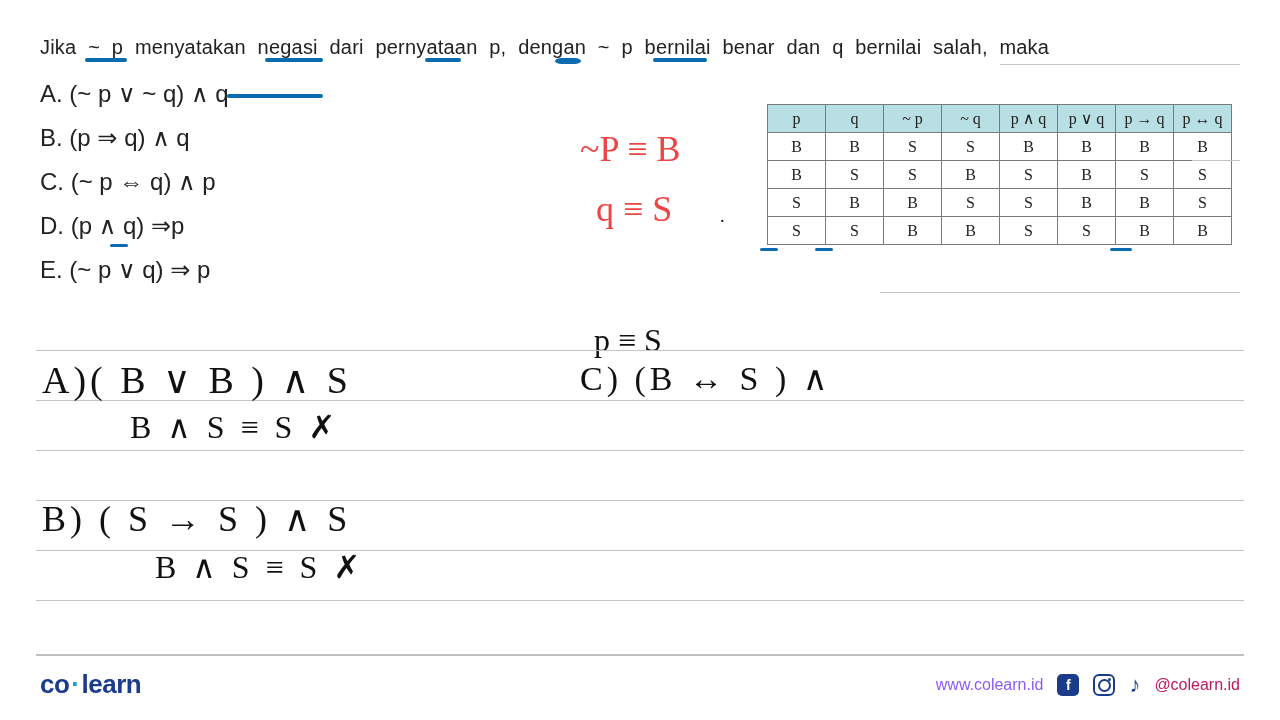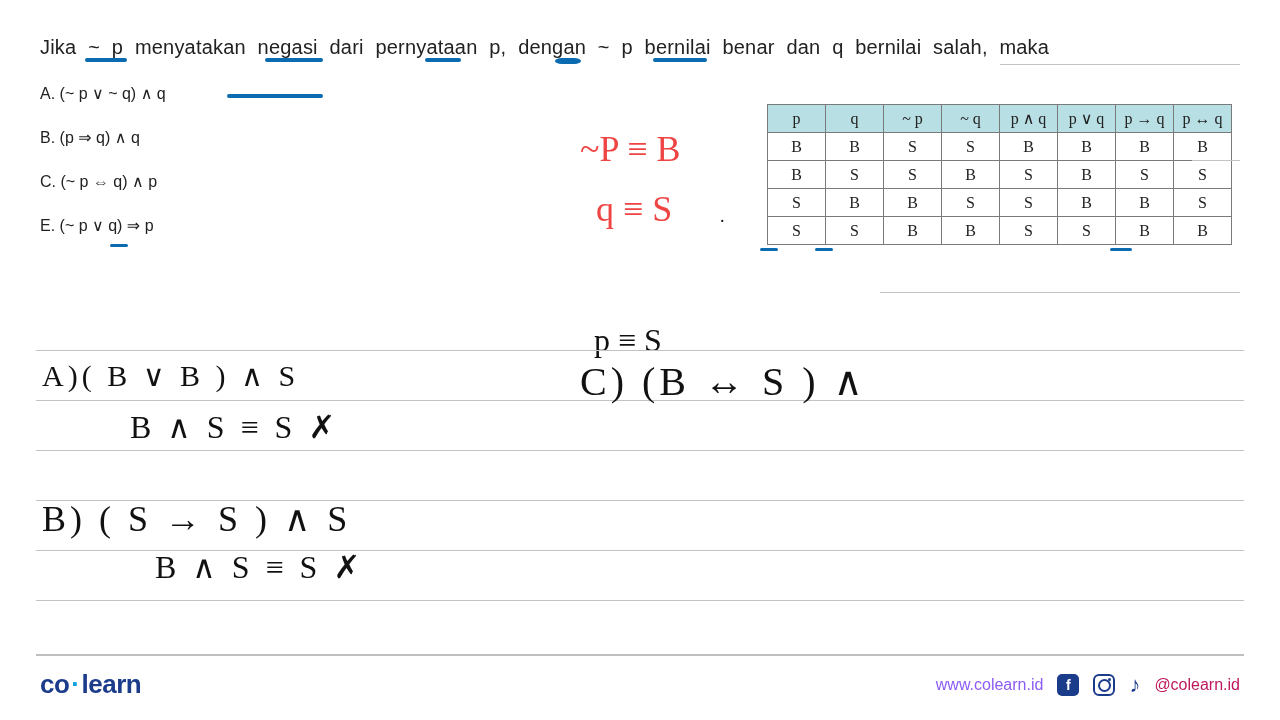--- a/index.html
+++ b/index.html
@@ -1,21 +1,21 @@
 <!DOCTYPE html>
 <html><head>
 <meta charset="utf-8">
 <style>
   * { box-sizing: border-box; margin: 0; padding: 0; }
   html, body { width: 1280px; height: 720px; font-family: Arial, Helvetica, sans-serif; background: #fff; color: #222; position: relative; overflow: hidden; }
   .page { position: absolute; inset: 0; padding-left: 36px; }
   .content { position: absolute; left: 40px; top: 30px; right: 40px; }
   .question-line { font-size: 20px; line-height: 34px; letter-spacing: 0.2px; word-spacing: 6px; }
   .options { margin-top: 8px; }
-  .opt { font-size: 16px; line-height: 44px; }
+  .opt { font-size: 24px; line-height: 44px; }
   .truth-table { position: absolute; right: 48px; top: 104px; border-collapse: collapse; font-family: "Times New Roman", serif; font-size: 16px; }
   .truth-table th, .truth-table td { border: 1px solid #7a7a7a; text-align: center; padding: 4px 0; width: 58px; height: 28px; }
   .truth-table th { background: #b8dfe3; font-weight: normal; }
   .hand { position: absolute; color: #ef4444; font-family: "Comic Sans MS", "Segoe Script", cursive; pointer-events: none; }
   .black-hand { color: #111; }
   .underline-stroke { position: absolute; height: 4px; background: #0a6bb0; border-radius: 3px; }
   .line { position: absolute; left: 36px; right: 36px; height: 1px; background: #c3c3c3; }
   .footer { position: absolute; left: 40px; right: 40px; bottom: 20px; display: flex; align-items: center; justify-content: space-between; }
   .logo { font-size: 26px; font-weight: 800; letter-spacing: -0.5px; color: #1b3b8b; }
   .logo .dot { color: #0aa0e3; font-weight: 800; padding: 0 2px; }
@@ -51,20 +51,21 @@
       <span>dan</span>
       <span>q</span>
       <span>bernilai</span>
       <span>salah,</span>
       <span>maka</span>
     </div>
     <div class="options">
       <div class="opt">A. (~ p ∨ ~ q) ∧ q</div>
       <div class="opt">B. (p ⇒ q) ∧ q</div>
       <div class="opt">C. (~ p ⇔ q) ∧ p</div>
+      <div class="opt">D. (p ∧ q) ⇒p</div>
       <div class="opt">E. (~ p ∨ q) ⇒ p</div>
     </div>
   </div>
 
   <div class="underline-stroke" style="left:85px; top:58px; width:42px;"></div>
   <div class="underline-stroke" style="left:265px; top:58px; width:58px;"></div>
   <div class="underline-stroke" style="left:425px; top:58px; width:36px;"></div>
   <div class="underline-stroke" style="left:555px; top:58px; width:26px; height:6px; border-radius:50%/100%;"></div>
   <div class="underline-stroke" style="left:653px; top:58px; width:54px;"></div>
   <div class="underline-stroke" style="left:227px; top:94px; width:96px;"></div>
@@ -140,24 +141,24 @@
   <div class="line" style="top:400px;"></div>
   <div class="line" style="top:450px;"></div>
   <div class="line" style="top:500px;"></div>
   <div class="line" style="top:550px;"></div>
   <div class="line" style="top:600px;"></div>
 
   <div class="line" style="top:160px; left:1192px; right:40px;"></div>
   <div class="line" style="top:292px; left:880px; right:40px;"></div>
   <div class="line" style="top:64px; left:1000px; right:40px;"></div>
 
-  <div class="hand black-hand" style="left:42px; top:358px; font-size:30px; letter-spacing:4px;">A)( B ∨ B ) ∧ S</div>
+  <div class="hand black-hand" style="left:42px; top:358px; font-size:38px; letter-spacing:4px;">A)( B ∨ B ) ∧ S</div>
   <div class="hand black-hand" style="left:130px; top:408px; font-size:32px; letter-spacing:4px;">B   ∧ S  ≡  S    ✗</div>
 
-  <div class="hand black-hand" style="left:580px; top:358px; font-size:40px; letter-spacing:4px;">C)  (B ↔ S ) ∧</div>
+  <div class="hand black-hand" style="left:580px; top:358px; font-size:34px; letter-spacing:4px;">C)  (B ↔ S ) ∧</div>
 
   <div class="hand black-hand" style="left:42px; top:498px; font-size:36px; letter-spacing:4px;">B) ( S → S ) ∧ S</div>
   <div class="hand black-hand" style="left:155px; top:548px; font-size:32px; letter-spacing:4px;">B  ∧ S  ≡  S  ✗</div>
 
   <div class="footer-rule"></div>
   <div class="footer">
     <div class="logo">
       <span>co</span><span class="dot">·</span><span>learn</span>
     </div>
     <div class="footer-right">

